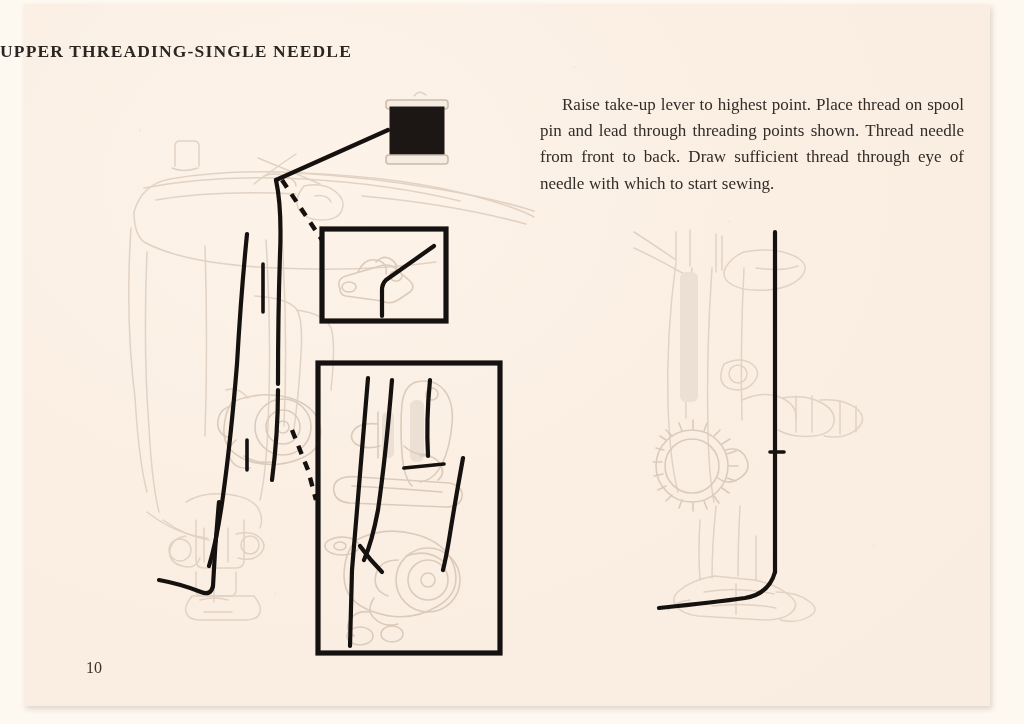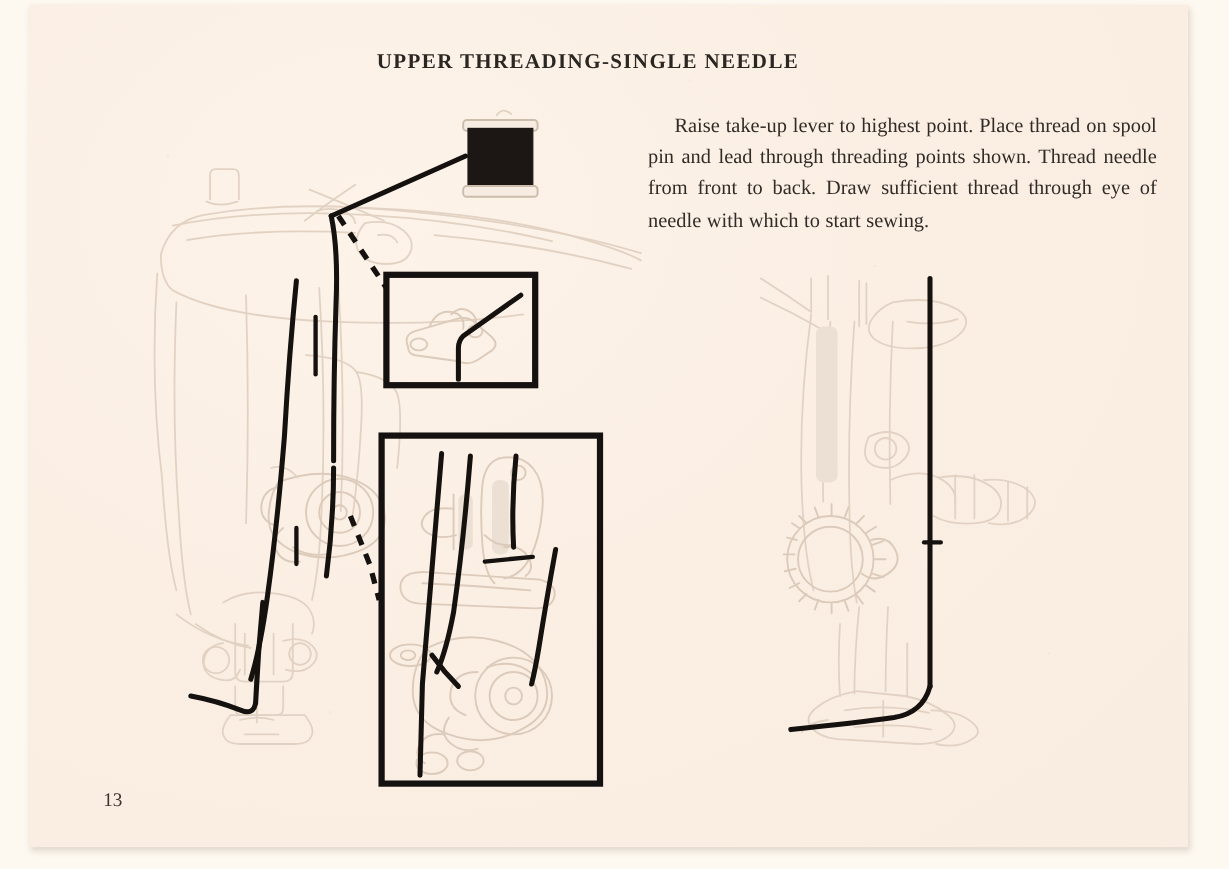--- a/index.html
+++ b/index.html
@@ -39,21 +39,21 @@
       radial-gradient(circle at 88% 77%, rgba(198,170,140,.14) 0 1px, transparent 1.6px),
       radial-gradient(circle at 26% 84%, rgba(198,170,140,.15) 0 1px, transparent 1.6px),
       radial-gradient(circle at 57% 9%,  rgba(198,170,140,.13) 0 1px, transparent 1.6px);
   }
   
   #title {
     position: absolute;
     left: 0;
     top: 41px;
     width: 980px;
-    text-align: center;
+    text-align: left;
     font-size: 17.5px;
     font-weight: bold;
     letter-spacing: 1.15px;
     color: #2a2622;
     white-space: pre;
   }
   #para {
     position: absolute;
     left: 540px;
     top: 92px;
@@ -299,14 +299,14 @@
       <path class="thread" d="M775 232 L775 572"></path>
       <path class="thread-s" d="M770 452 l14 0" stroke="#f5ebe0" stroke-width="7"></path>
       <path class="thread" d="M775 572 q-6 22 -30 26 q-28 4 -86 10"></path>
     </g>
   </svg>
 
   <div id="title">UPPER THREADING-SINGLE NEEDLE</div>
 
   <div id="para">Raise take-up lever to highest point. Place thread on spool pin and lead through threading points shown. Thread needle from front to back. Draw sufficient thread through eye of needle with which to start sewing.</div>
 
-  <div id="pagenum">13</div>
+  <div id="pagenum">10</div>
 </div>
 
 </body></html>

